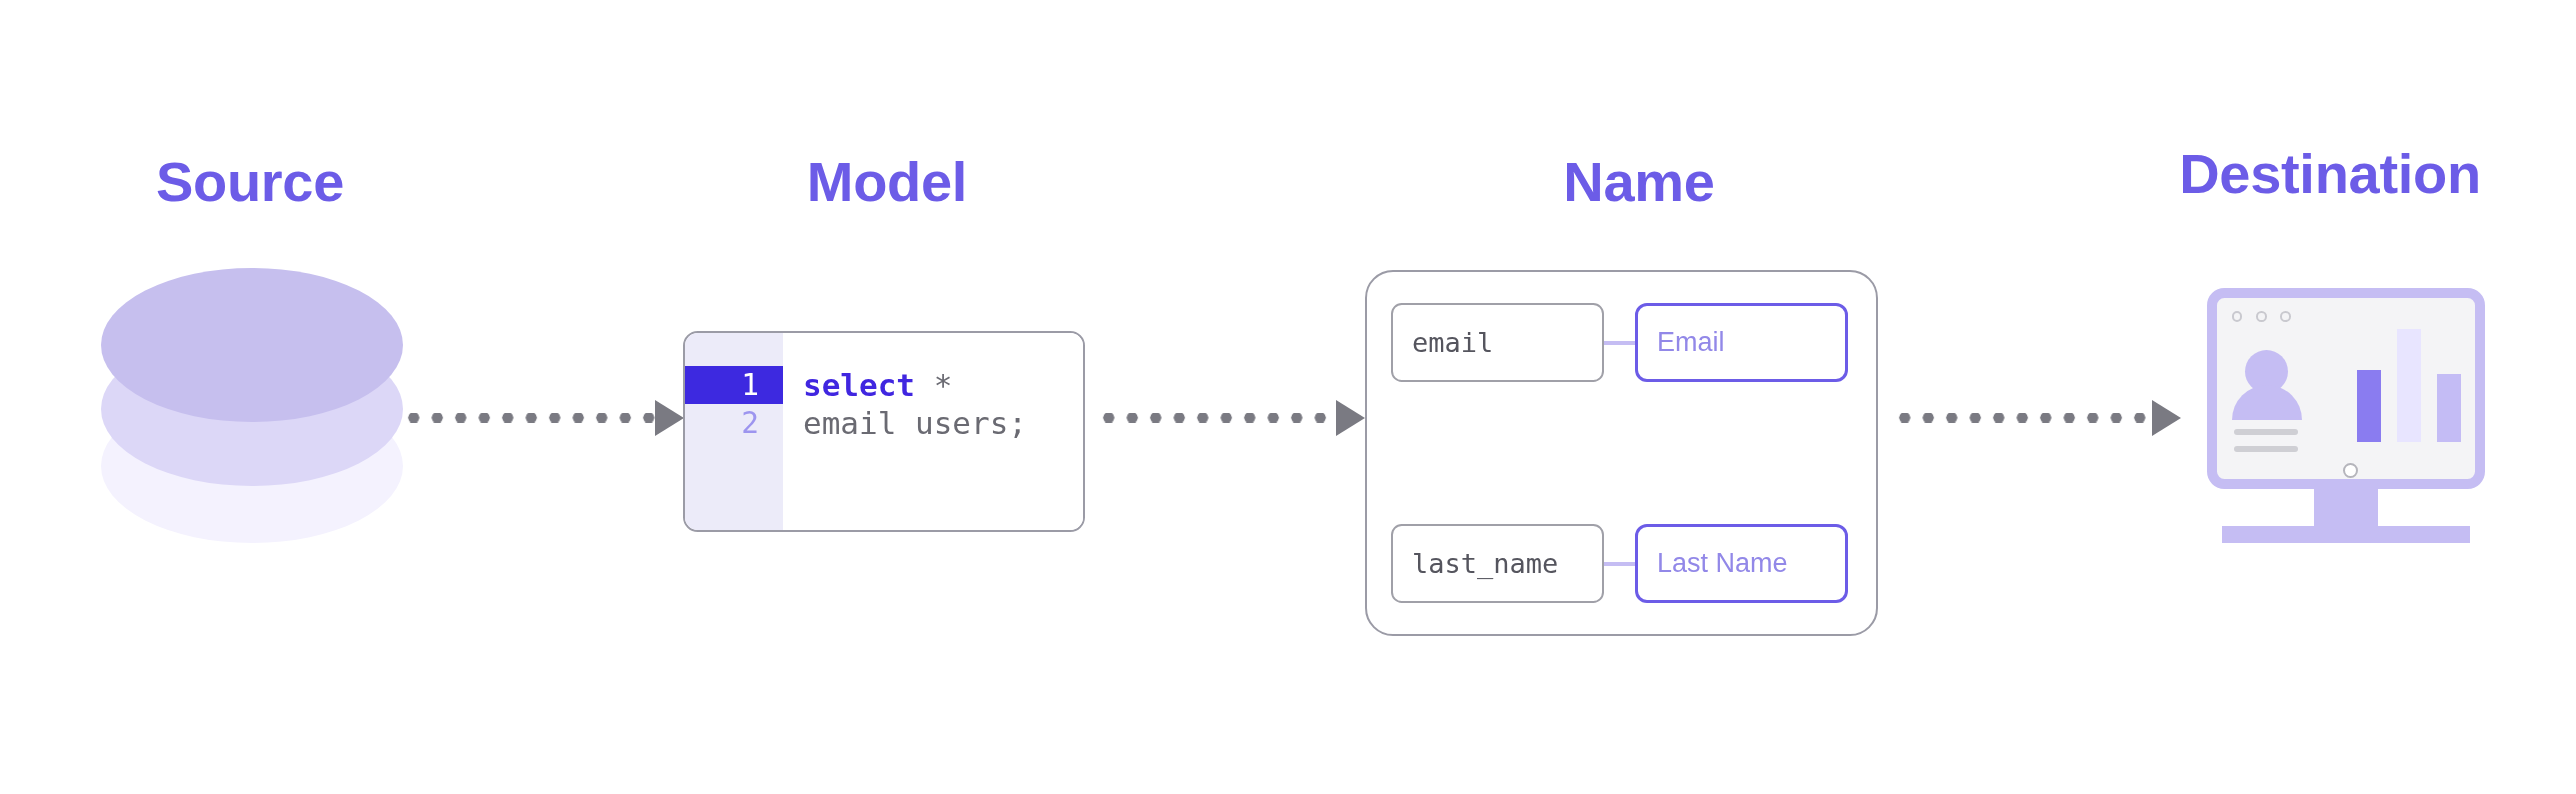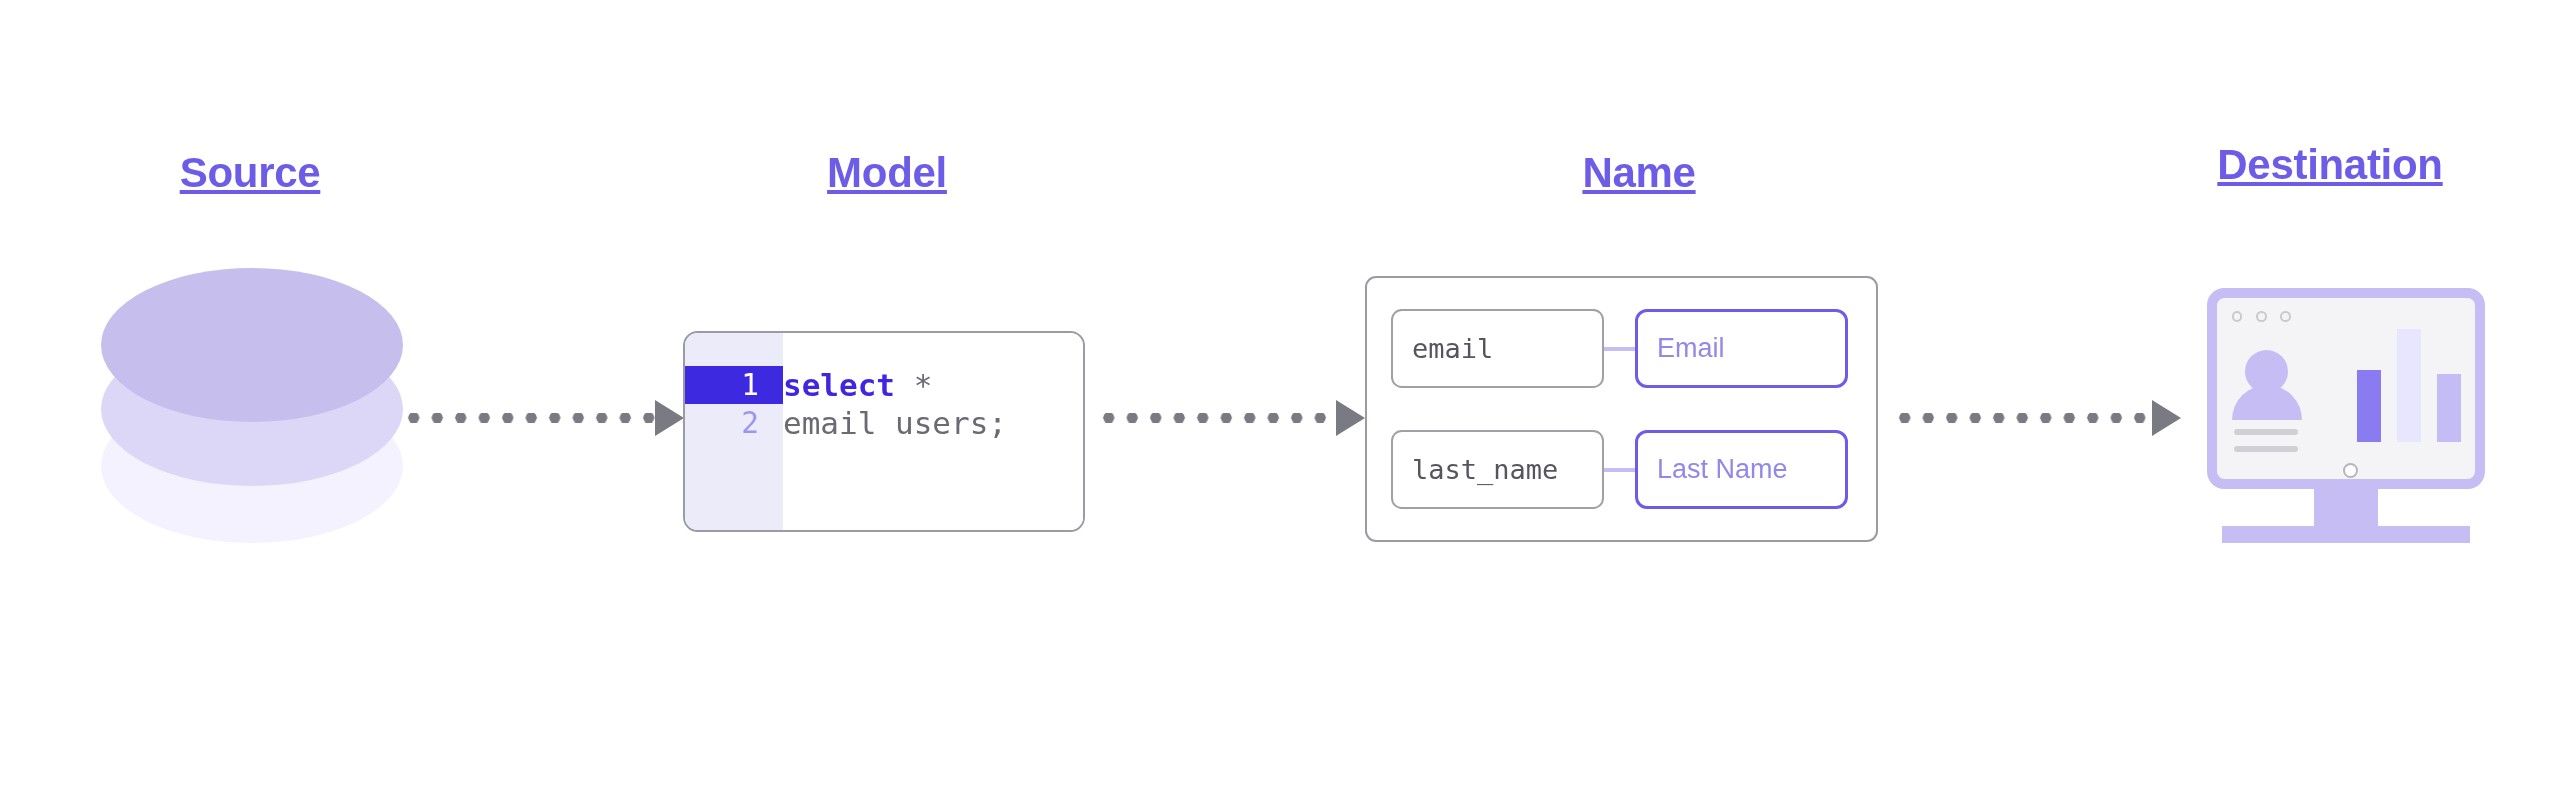--- a/index.html
+++ b/index.html
@@ -17,27 +17,26 @@
     width: 2576px;
     height: 794px;
     background: #ffffff;
   }
 
   
   .stage-title {
     position: absolute;
     font-family: "Liberation Sans", sans-serif;
     font-weight: bold;
-    font-size: 42px;
+    font-size: 56px;
     color: #6c5ce7;
     letter-spacing: -0.3px;
     white-space: nowrap;
     text-align: left;
     transform: translateX(-50%);
-    text-decoration: underline;
   }
   #title-source      { left: 250px;  top: 149px; }
   #title-model       { left: 887px; top: 149px; }
   #title-sync        { left: 1639px; top: 149px; }
   #title-destination { left: 2330px; top: 141px; }
 
   
   .db {
     position: absolute;
     left: 101px;
@@ -86,43 +85,44 @@
     color: #9d95ef;
   }
   .gutter-line.active {
     background: #3d29e0;
     color: #ffffff;
   }
   .editor-code {
     flex: 1;
     background: #ffffff;
     padding-top: 33px;
+    padding-left: 20px;
     overflow: hidden;
   }
   .code-line {
     height: 38px;
     line-height: 38px;
     font-family: "DejaVu Sans Mono", monospace;
     font-size: 31px;
     color: #6a6a72;
     white-space: pre;
   }
   .kw { color: #4026e0; font-weight: bold; }
   .op { color: #6a6a72; }
 
   
   .sync-panel {
     position: absolute;
     left: 1365px;
-    top: 276px;
+    top: 270px;
     width: 513px;
-    height: 266px;
+    height: 366px;
     background: #ffffff;
     border: 2px solid #9b9ba6;
-    border-radius: 11px;
+    border-radius: 28px;
     padding: 31px 24px;
     display: flex;
     flex-direction: column;
     justify-content: space-between;
   }
   .map-row {
     display: flex;
     align-items: center;
     height: 79px;
   }

